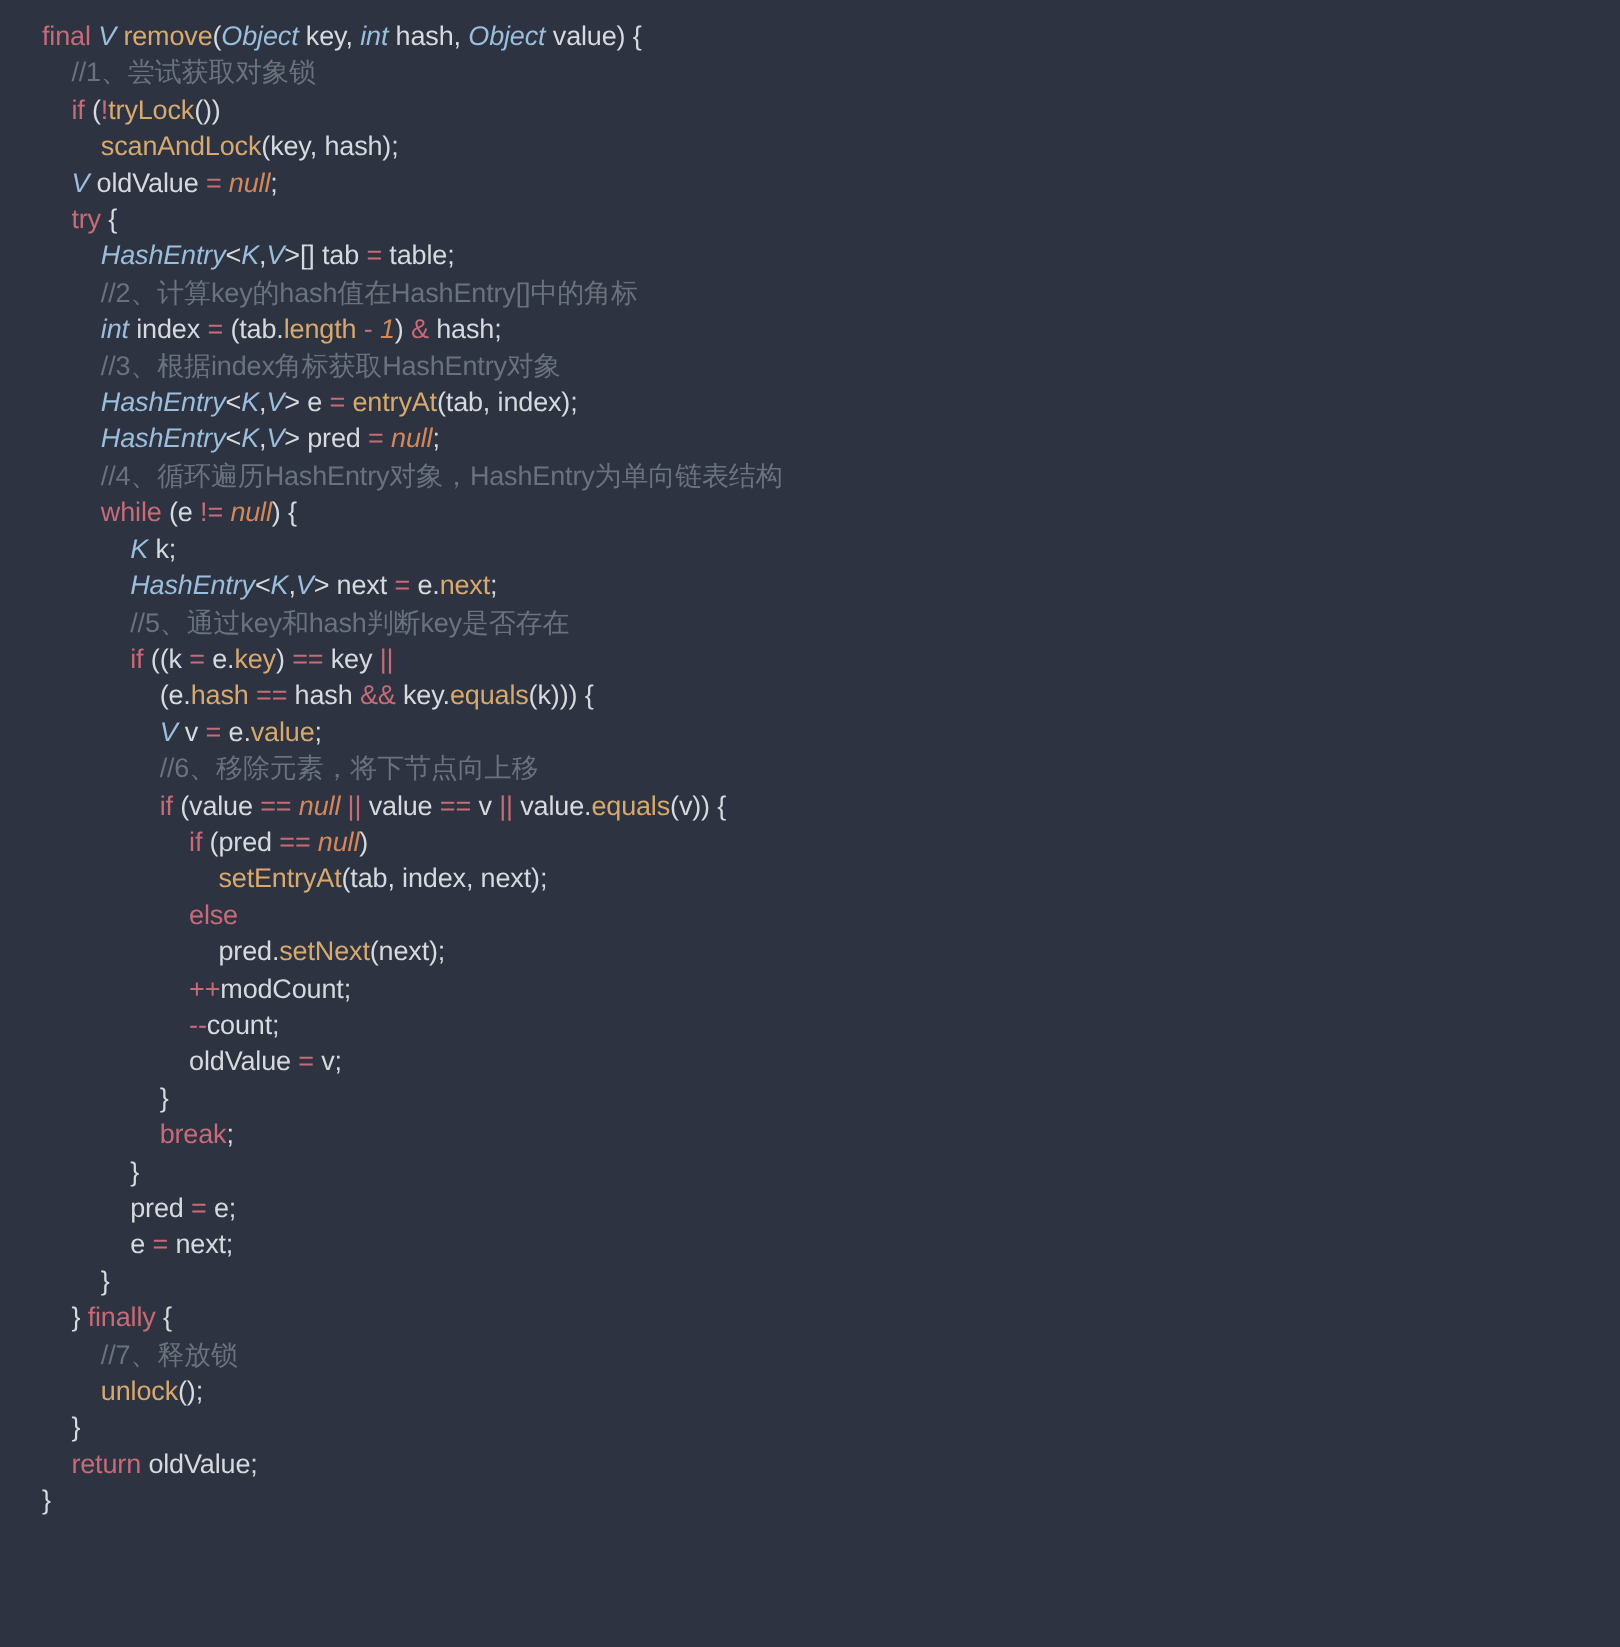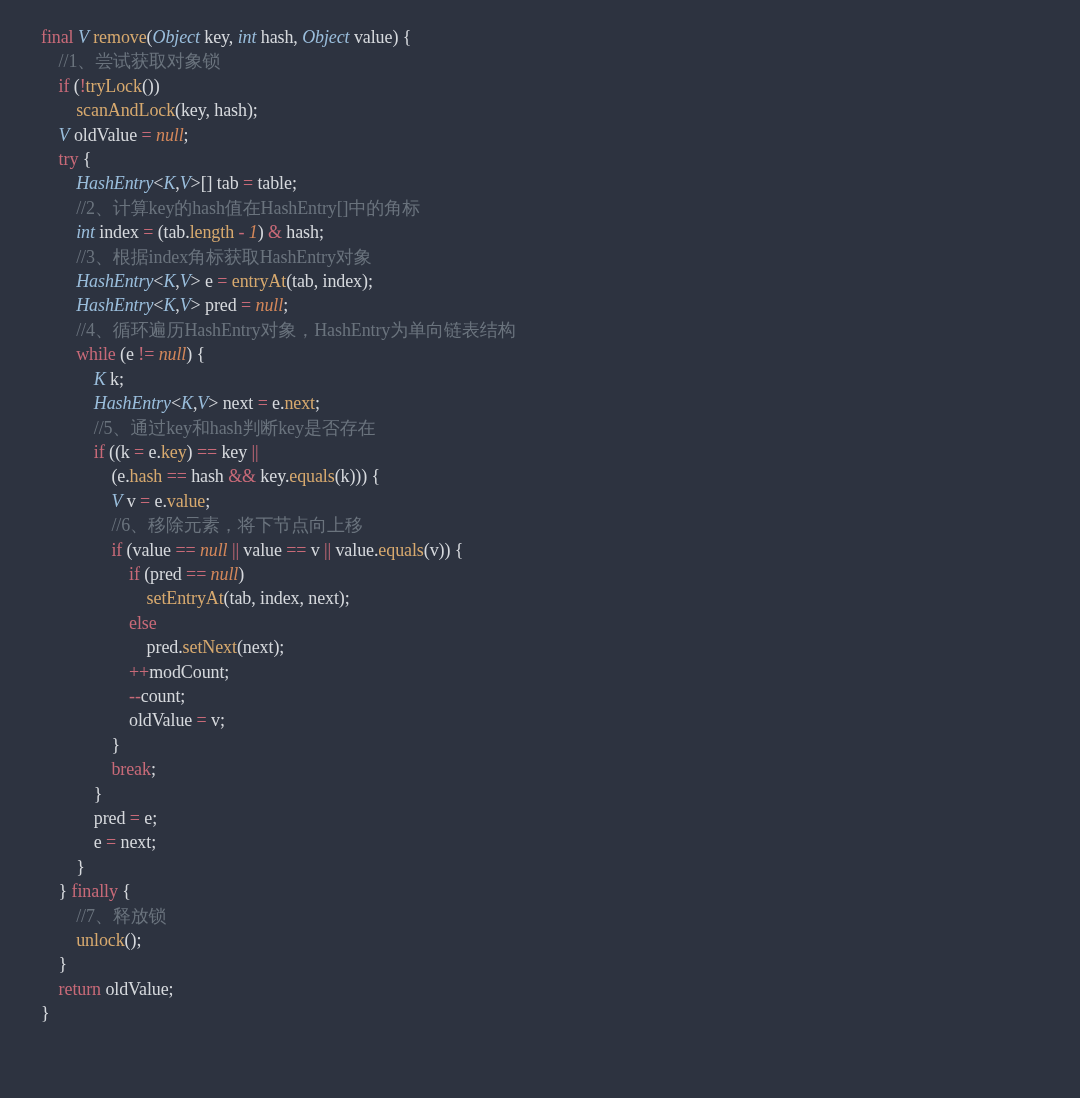--- a/index.html
+++ b/index.html
@@ -1,19 +1,19 @@
 <!DOCTYPE html>
 <html><head>
 <meta charset="utf-8">
 <style>
   html,body{margin:0;padding:0;background:#2d3340;width:1080px;height:1098px;overflow:hidden;}
   pre.code{
-    margin:13px;
+    margin:0;
     padding:12px 0 0 28px;
-    font-family:Liberation Serif, serif;
+    font-family:Liberation Sans, sans-serif;
     font-size:18px;
     line-height:24.4px;
     color:#d6d9dd;
     white-space:pre;
     letter-spacing:-0.1px;
   }
   .kw{color:#c86a78;}          
   .ty{color:#9abedc;font-style:italic;} 
   .fn{color:#d7a96e;}          
   .id{color:#d6d9dd;}          

